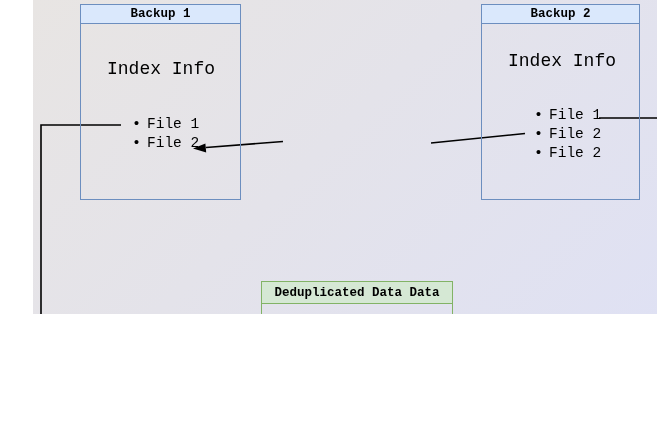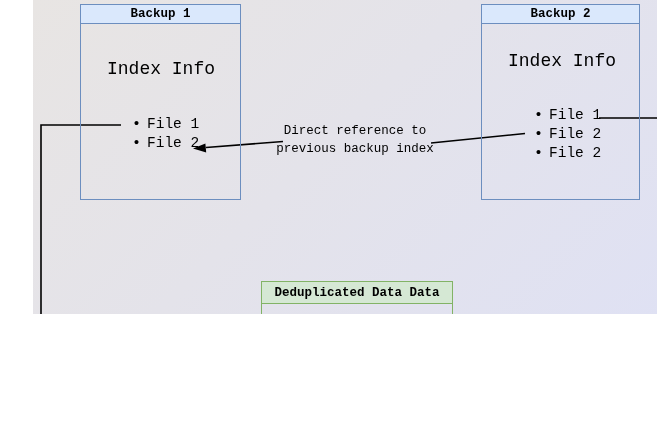--- a/index.html
+++ b/index.html
@@ -100,18 +100,14 @@
       <li>File 2</li>
     </ul>
   </div>
 
   <div class="box green" style="left:228px; top:281px; width:192px; height:159px;">
     <div class="titlebar">
       <span>Deduplicated Data Data</span>
     </div>
   </div>
 
-  <div class="annotation">
-    <div>Direct reference to</div>
-    <div>previous backup index</div>
-  </div>
 
 </div>
 
 </body></html>

